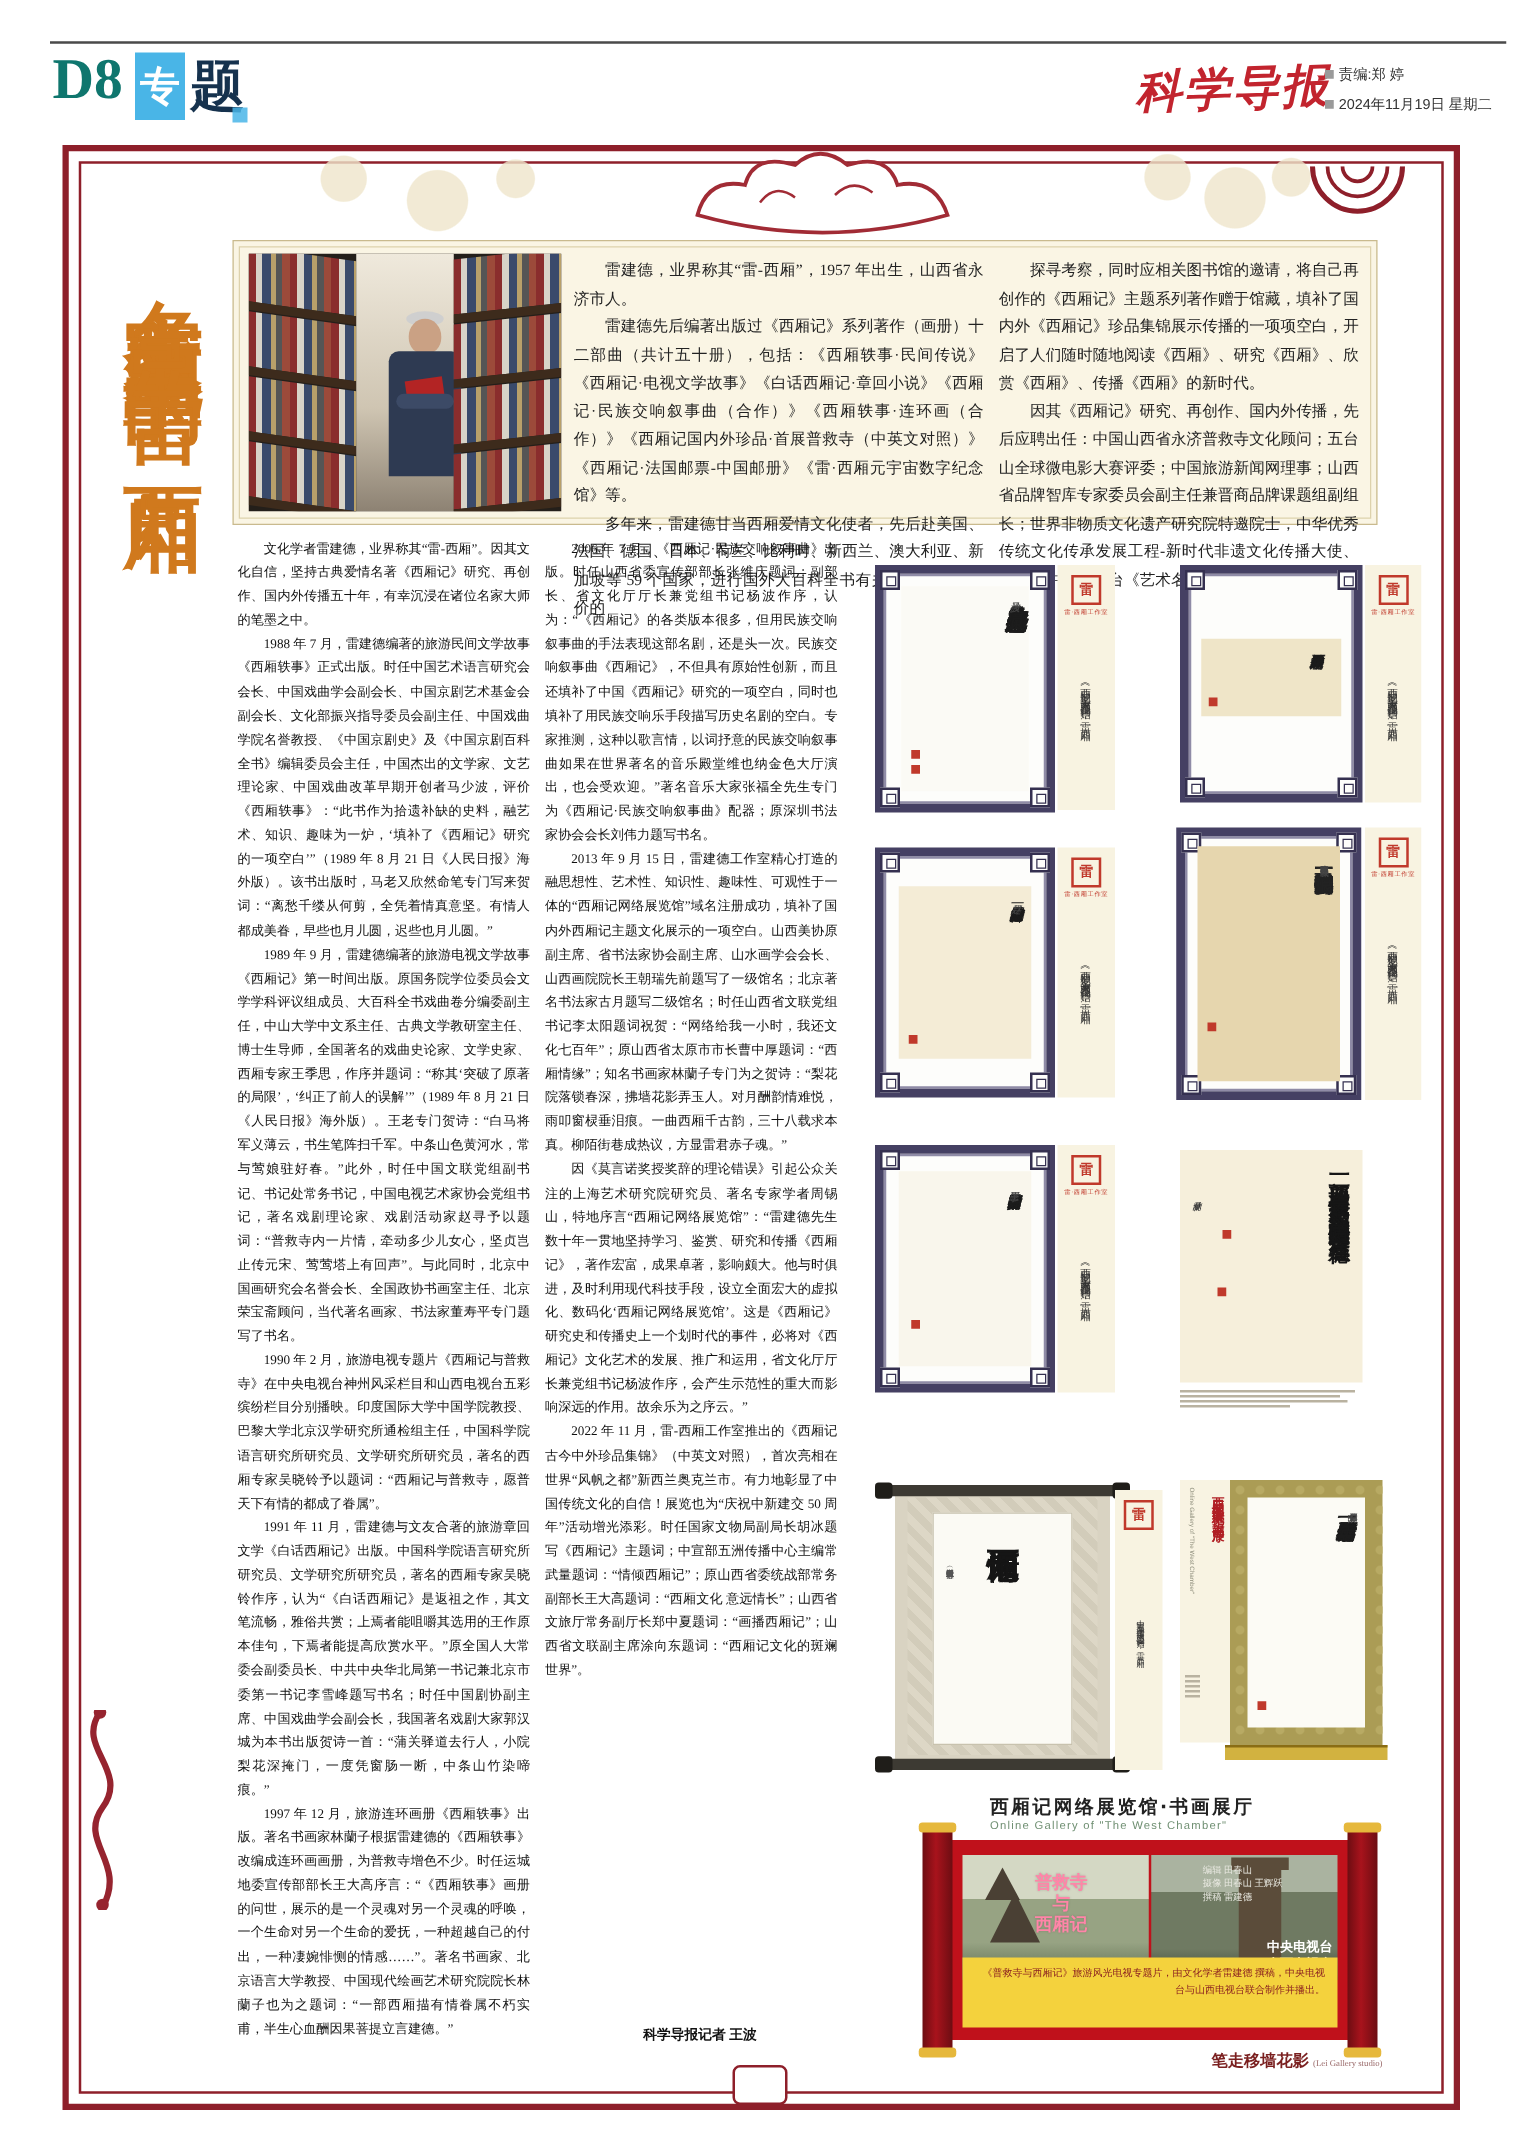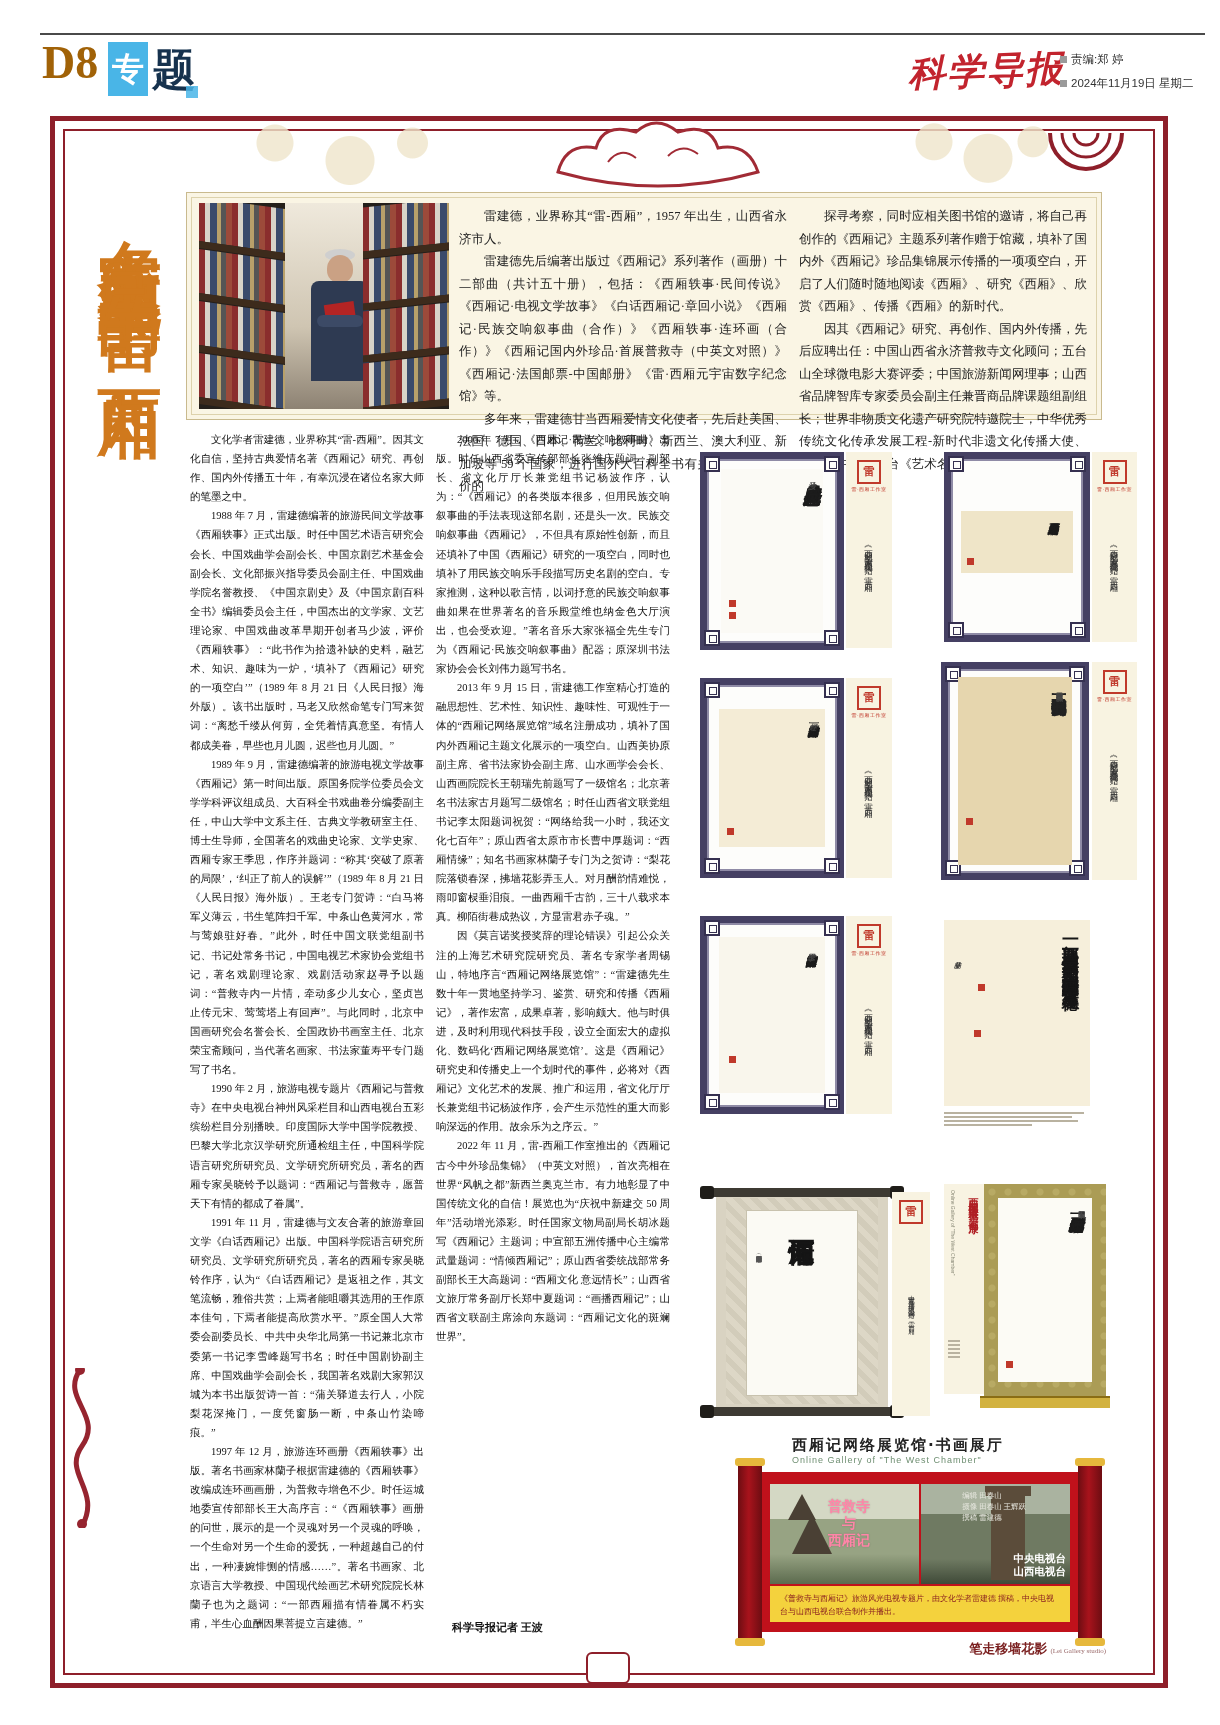--- a/index.html
+++ b/index.html
@@ -1,21 +1,21 @@
 <!DOCTYPE html>
 <html><head>
 <meta charset="utf-8">
 <style>
   html,body{margin:0;padding:0;}
   body{width:1220px;height:1725px;position:relative;background:#fff;
        font-family:"Liberation Serif",serif;color:#1a1a1a;overflow:hidden;}
   .abs{position:absolute;}
   
   .top-rule{left:40px;top:33px;width:1165px;height:2px;background:#4a4a4a;}
-  .pagetag{left:42px;top:40px;font-family:"Liberation Serif",serif;font-size:46px;font-weight:bold;color:#a16207;line-height:1;}
+  .pagetag{left:42px;top:40px;font-family:"Liberation Serif",serif;font-size:46px;font-weight:bold;color:#0f766e;line-height:1;}
   .ztlogo{left:108px;top:40px;width:86px;height:60px;}
   .zt-a{position:absolute;left:0;top:2px;width:40px;height:54px;background:#49b5e7;color:#fff;
         font-size:32px;font-weight:bold;text-align:center;line-height:54px;font-family:"DejaVu Sans",sans-serif;}
   .zt-b{position:absolute;left:44px;top:0;width:44px;height:60px;color:#16324e;font-size:44px;font-weight:bold;
         font-family:"DejaVu Sans",sans-serif;line-height:60px;}
   .zt-b i{position:absolute;right:-2px;bottom:2px;width:12px;height:12px;background:#49b5e7;opacity:.85;}
   .masthead{left:908px;top:46px;width:180px;font-size:37px;font-weight:bold;font-style:italic;
             color:#c2242e;transform:rotate(-2deg);font-family:"DejaVu Serif",serif;letter-spacing:2px;}
   .hinfo{left:1060px;top:52px;width:150px;font-family:"Liberation Sans",sans-serif;font-size:11.5px;color:#333;}
   .hinfo .row{margin-bottom:9px;white-space:nowrap;}
@@ -54,21 +54,21 @@
   .man-arm{position:absolute;left:118px;top:112px;width:46px;height:12px;background:#3c4a66;border-radius:6px;}
   .man-book{position:absolute;left:126px;top:100px;width:30px;height:20px;background:#b32424;transform:rotate(-8deg);}
   .intro-col{position:absolute;top:12px;font-size:12.5px;line-height:22.5px;text-align:justify;color:#222;}
   .ic1{left:272px;width:328px;}
   .ic2{left:612px;width:288px;}
   .intro-col p{margin:0;text-indent:2em;}
   
   .article{left:190px;top:430px;width:480px;height:1224px;column-count:2;column-gap:12px;column-fill:auto;
            font-size:10.5px;line-height:19.1px;text-align:justify;color:#111;overflow:hidden;}
   .article p{margin:0;text-indent:2em;}
-  .byline{left:452px;top:1620px;width:216px;text-align:left;font-size:11px;font-weight:bold;color:#111;}
+  .byline{left:452px;top:1620px;width:216px;text-align:center;font-size:11px;font-weight:bold;color:#111;}
   
   .wframe{background:#fdfdfb;border:7px solid #454063;box-sizing:border-box;box-shadow:inset 0 0 0 2px #8f8ba6;}
   .wf-corner{position:absolute;width:16px;height:16px;border:2px solid #353050;box-sizing:border-box;background:#fdfdfb;}
   .wf-corner i{position:absolute;left:3px;top:3px;width:6px;height:6px;border:1px solid #353050;}
   .c-tl{left:-3px;top:-3px}.c-tr{right:-3px;top:-3px}.c-bl{left:-3px;bottom:-3px}.c-br{right:-3px;bottom:-3px}
   .paper{position:absolute;overflow:hidden;}
   .vtext{writing-mode:vertical-rl;display:flex;}
   .vcol{display:block;}
   .cursive{font-family:"DejaVu Serif",serif;font-style:italic;color:#1c1c1c;}
   .kaishu{font-family:"DejaVu Serif",serif;font-weight:bold;color:#222;}
@@ -100,22 +100,22 @@
   .pillar{position:absolute;top:-12px;bottom:-12px;width:24px;background:linear-gradient(90deg,#6d0d12,#a8131c 45%,#6d0d12);border-radius:6px;}
   .pillar i{position:absolute;left:-3px;width:30px;height:8px;background:#e6b83c;border-radius:3px;}
   .bphotos{position:absolute;left:30px;top:12px;right:30px;height:100px;display:flex;}
   .ph1{flex:1;background:linear-gradient(#d4d8c4 0 35%,#97a383 35% 70%,#5c6b4e);position:relative;}
   .ph2{flex:1;background:linear-gradient(#aab3a0 0 30%,#6f7a62 30% 75%,#3f4a38);position:relative;margin-left:2px;}
   .pagoda{position:absolute;border-left:14px solid transparent;border-right:14px solid transparent;border-bottom:26px solid #4a4034;}
   .tower{position:absolute;width:34px;background:#5b4c3a;}
   .pinkt{position:absolute;color:#ff85a8;font-weight:bold;font-size:14px;line-height:17px;text-shadow:0 0 2px #00000033;font-family:"DejaVu Sans",sans-serif;}
   .credits{position:absolute;right:44px;top:6px;color:#e8e8e0;font-size:7.5px;line-height:11px;text-align:left;}
   .stations{position:absolute;right:4px;bottom:6px;color:#fff;font-size:10.5px;font-weight:bold;line-height:13px;text-align:right;}
-  .ystrip{position:absolute;left:30px;right:30px;bottom:10px;height:36px;background:#f4d23d;color:#8b2020;
-          font-size:8px;line-height:13px;text-align:left;padding:6px 10px;box-sizing:border-box;}
+  .ystrip{position:absolute;left:30px;right:30px;bottom:10px;height:56px;background:#f4d23d;color:#8b2020;
+          font-size:8px;line-height:13px;text-align:right;padding:6px 10px;box-sizing:border-box;}
   .studio-line{position:absolute;right:0;top:204px;font-size:13px;font-weight:bold;color:#7a1f1f;}
   .studio-line span{font-size:7px;color:#9a6a6a;font-weight:normal;}
   .redseal-dot{position:absolute;width:7px;height:7px;background:#c0392b;}
 </style>
 </head>
 <body>
 
 <div class="abs top-rule"></div>
 <div class="abs pagetag">D8</div>
 <div class="abs ztlogo">

